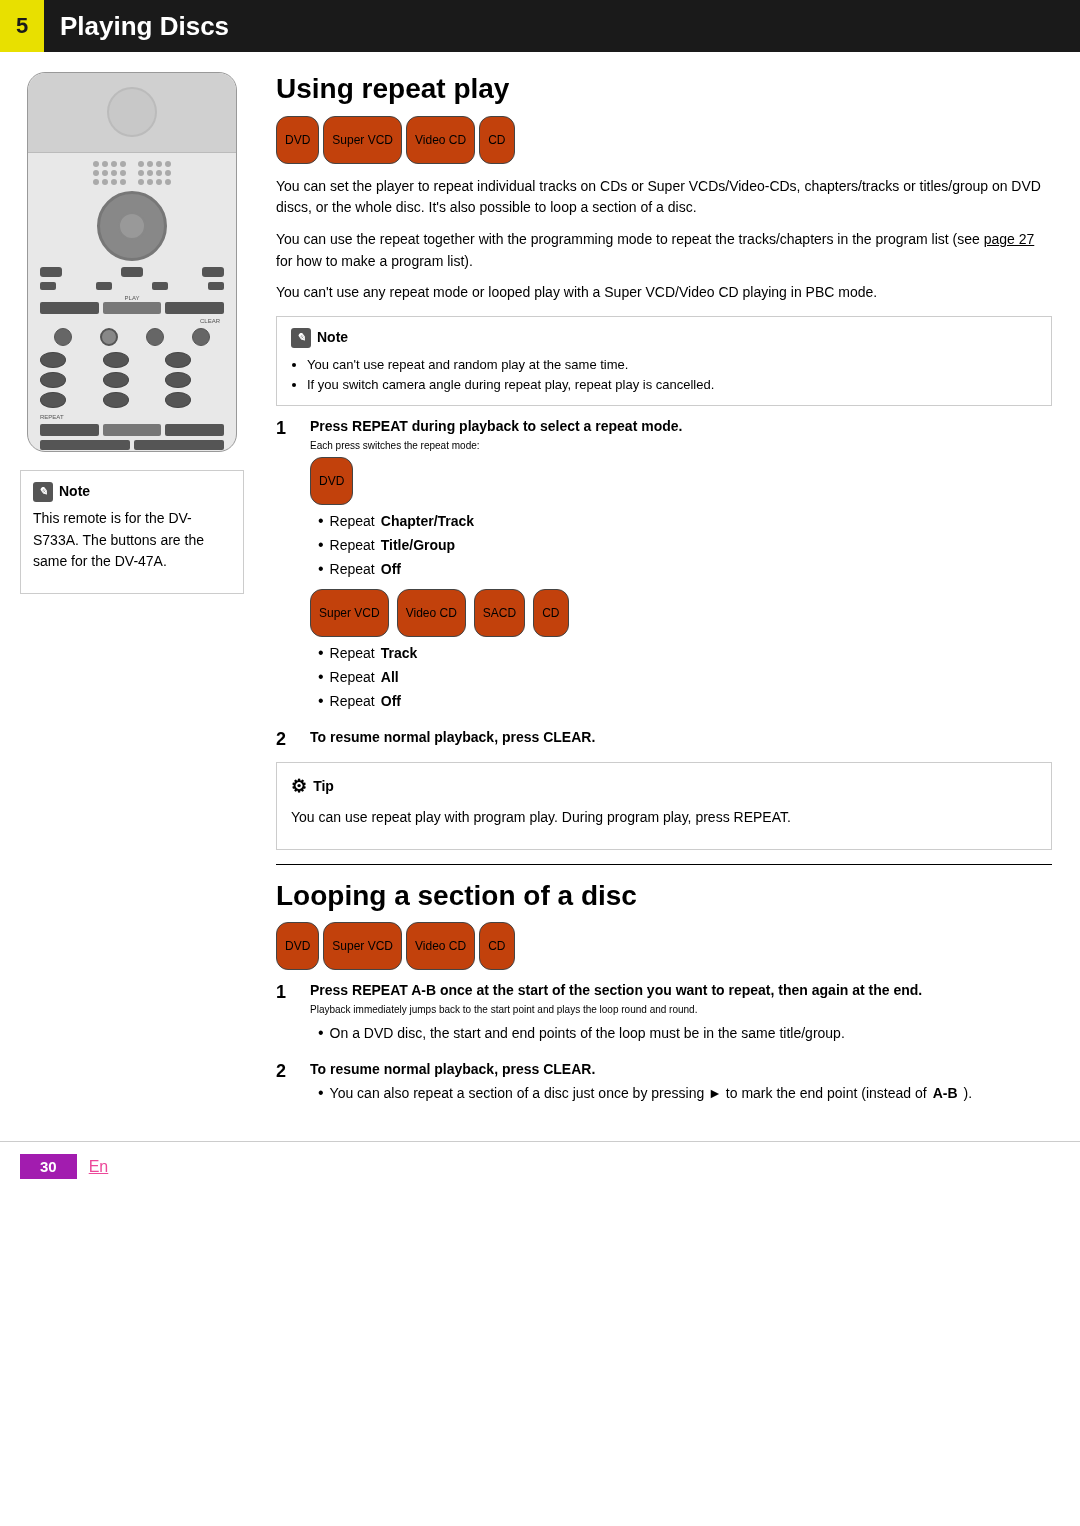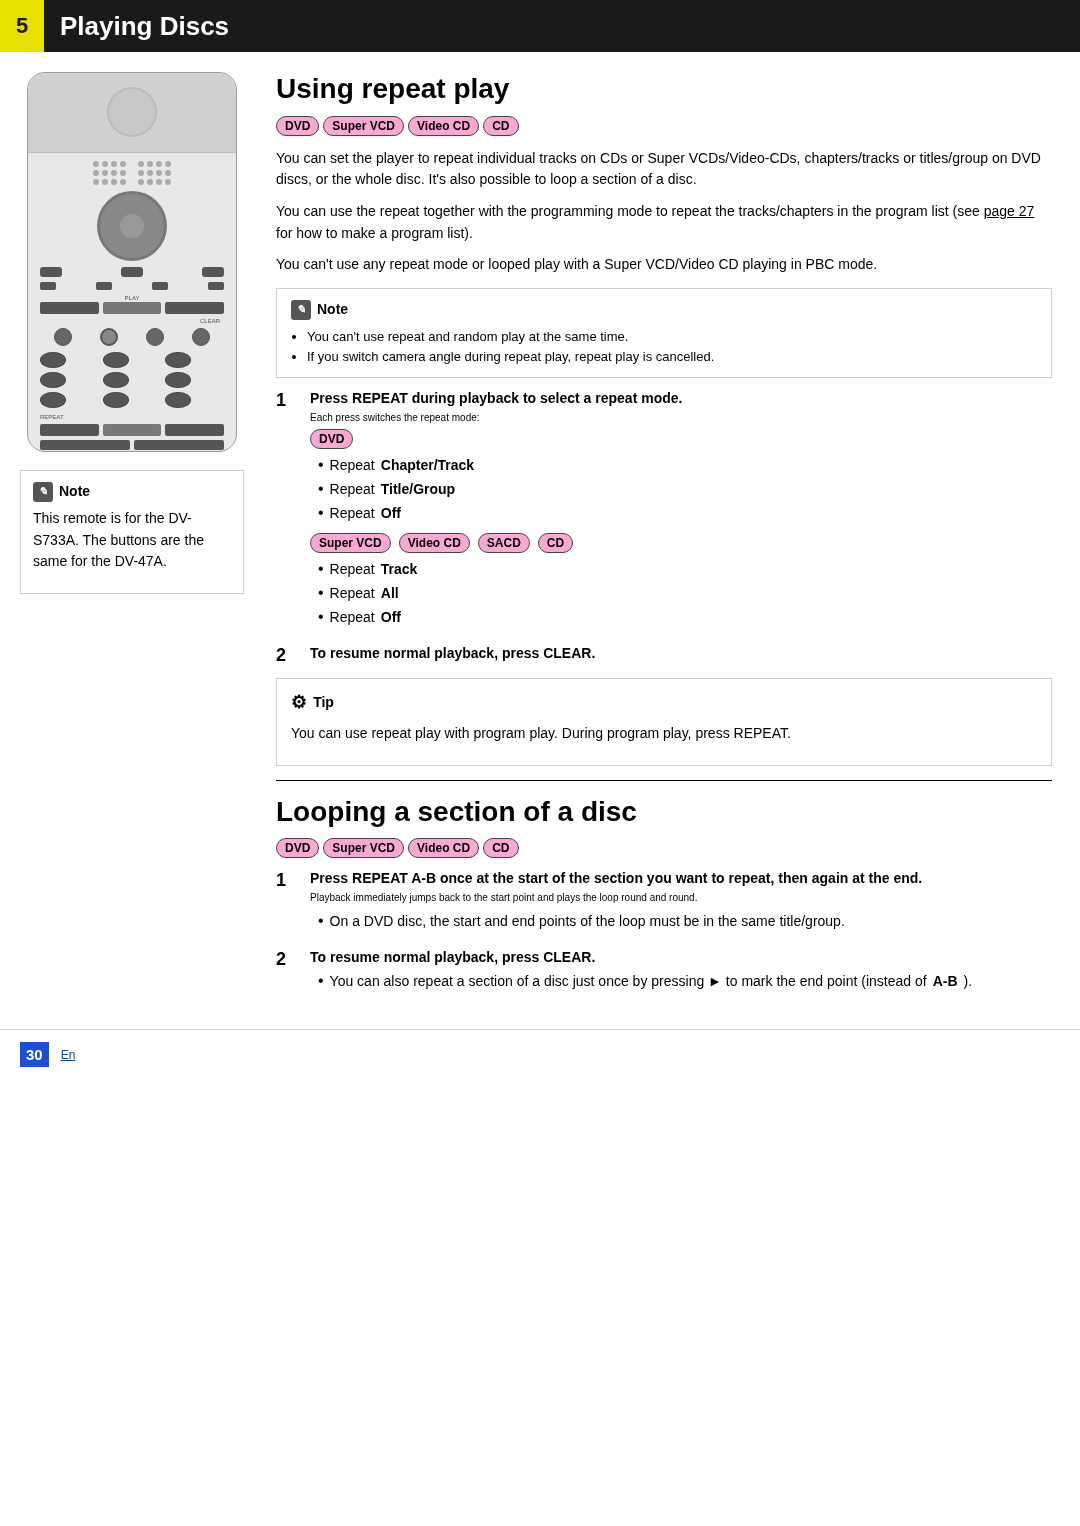--- a/index.html
+++ b/index.html
@@ -250,28 +250,28 @@
 
     
     .disc-badges {
       display: flex;
       gap: 0;
       margin-bottom: 12px;
       flex-wrap: wrap;
     }
     .disc-badge {
       border: 1.5px solid #444;
-      padding: 2px 8px;
+      padding: 16px 8px;
       font-size: 12px;
-      font-weight: bold;
+      font-weight: normal;
       border-radius: 12px;
       margin-right: 4px;
       display: inline-flex;
       align-items: center;
-      background: #f9a8d4;
+      background: #c2410c;
     }
 
     
     .body-text {
       font-size: 14px;
       line-height: 1.55;
       margin-bottom: 10px;
     }
     .body-text b {
       font-weight: normal;
@@ -340,30 +340,30 @@
     }
 
     
     .page-footer {
       display: flex;
       align-items: center;
       padding: 12px 20px;
       border-top: 1px solid #ccc;
     }
     .page-num-box {
-      background: #1d4ed8;
+      background: #a21caf;
       color: #fff;
       font-weight: bold;
       font-size: 15px;
-      padding: 4px 6px;
+      padding: 4px 20px;
       margin-right: 12px;
     }
     .footer-lang {
-      font-size: 12px;
-      color: #0c4a6e;
+      font-size: 16px;
+      color: #ec4899;
       text-decoration: underline;
     }
 
     .divider {
       border: none;
       border-top: 1.5px solid #000;
       margin: 14px 0;
     }
   </style>
 </head>

